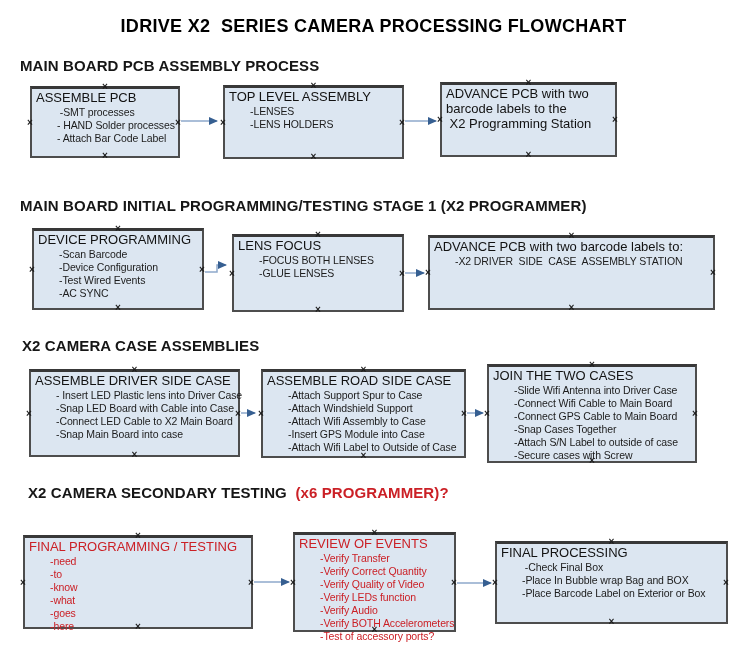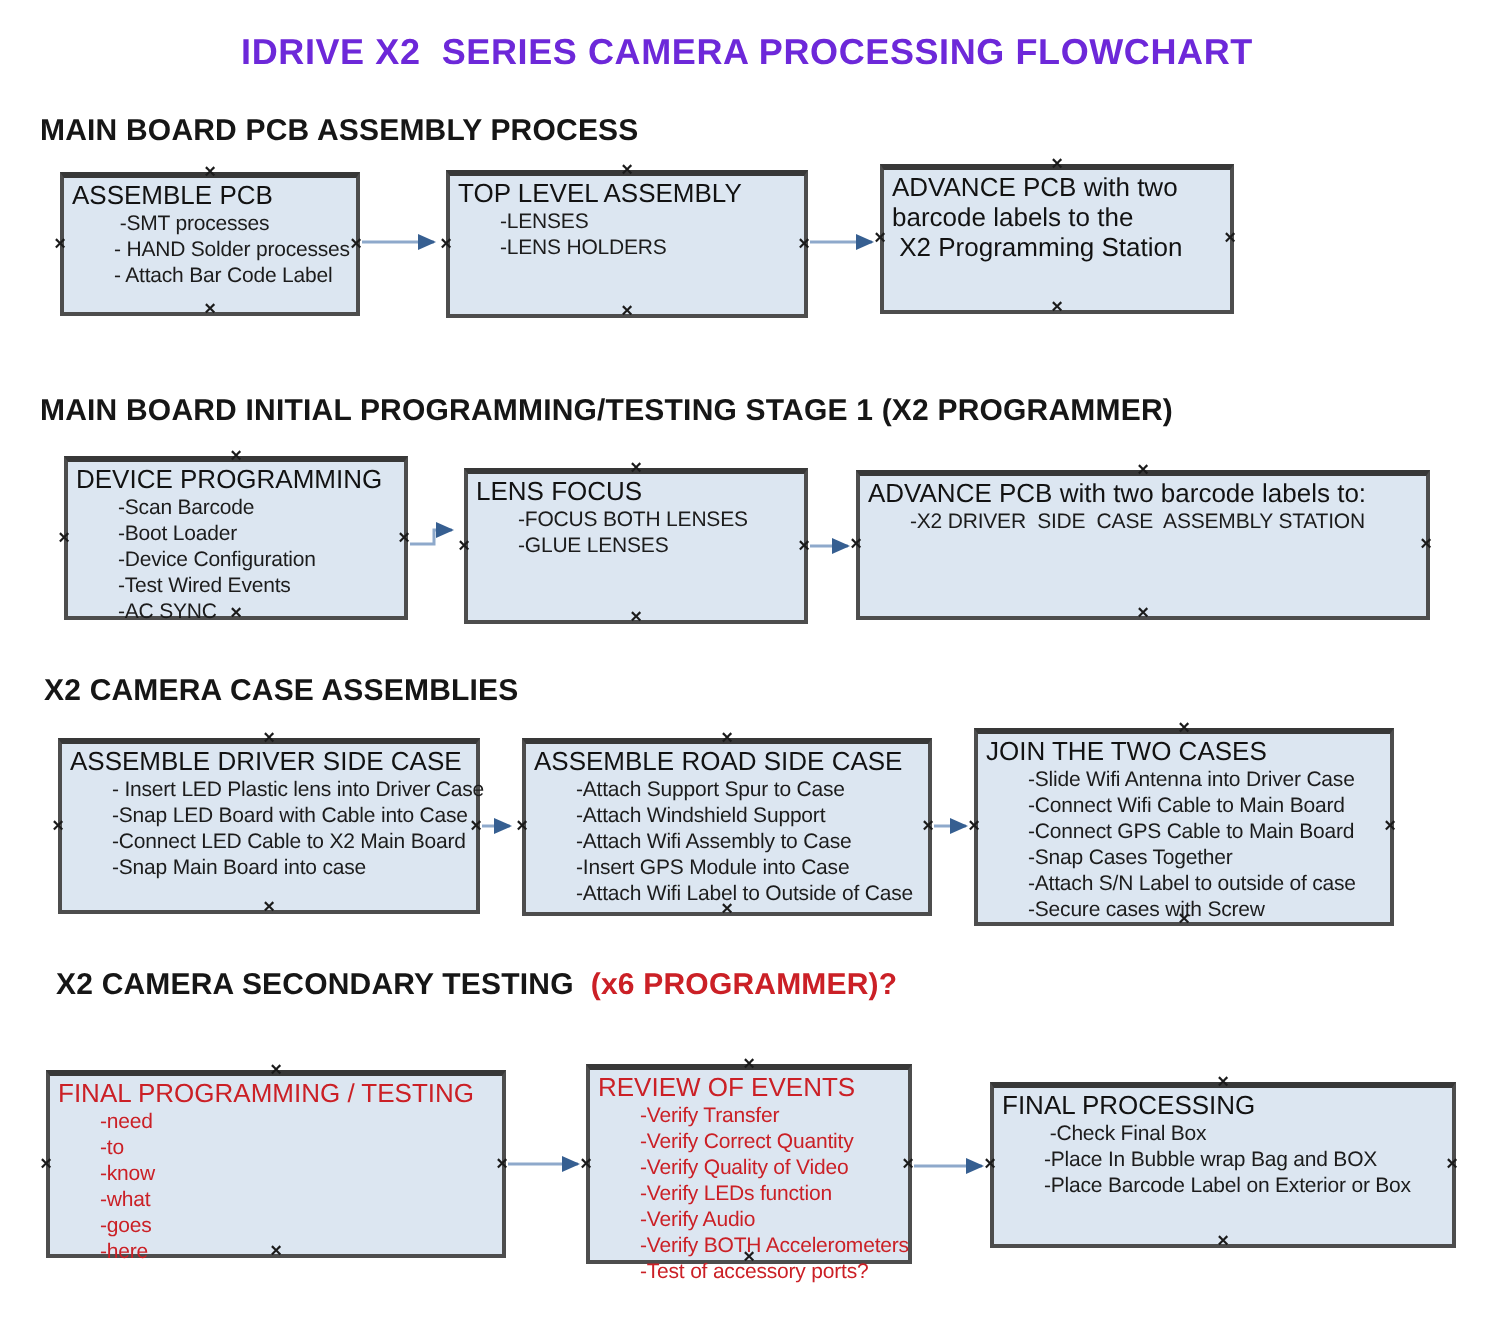--- a/index.html
+++ b/index.html
@@ -2,21 +2,21 @@
 <html><head>
 <meta charset="utf-8">
 <style>
   html,body { margin:0; padding:0; background:#ffffff; }
   .canvas {
     position:relative; width:747px; height:662px; background:#ffffff;
     font-family:"Liberation Sans", sans-serif; overflow:hidden;
   }
   .page-title {
     position:absolute; top:16px; left:0; width:100%; text-align:center;
-    font-size:18px; font-weight:bold; color:#6d28d9; letter-spacing:0.3px;
+    font-size:18px; font-weight:bold; color:#000000; letter-spacing:0.3px;
     white-space:pre; margin:0;
   }
   .section-heading {
     position:absolute; font-size:15px; font-weight:bold; color:#161616;
     white-space:pre; letter-spacing:0.1px;
   }
   .heading-red { color:#cb2026;margin-top:20px; }
   #heading-0 { left:20px; top:57px; }
   #heading-1 { left:20px; top:197px; }
   #heading-2 { left:22px; top:337px; }
@@ -101,21 +101,20 @@
 barcode labels to the
  X2 Programming Station</div>
         <span class="cp cp-top">×</span>
         <span class="cp cp-bottom">×</span>
         <span class="cp cp-left">×</span>
         <span class="cp cp-right">×</span>
       </div>
       <div class="box" style="left: 32px; top: 228px; width: 172px; height: 82px;">
         <div class="box-title">DEVICE PROGRAMMING</div>
         <div class="box-item">-Scan Barcode</div>
-        <div class="box-item">-Boot Loader</div>
         <div class="box-item">-Device Configuration</div>
         <div class="box-item">-Test Wired Events</div>
         <div class="box-item">-AC SYNC</div>
         <span class="cp cp-top">×</span>
         <span class="cp cp-bottom">×</span>
         <span class="cp cp-left">×</span>
         <span class="cp cp-right">×</span>
       </div>
       <div class="box" style="left: 232px; top: 234px; width: 172px; height: 78px;">
         <div class="box-title">LENS FOCUS</div>

